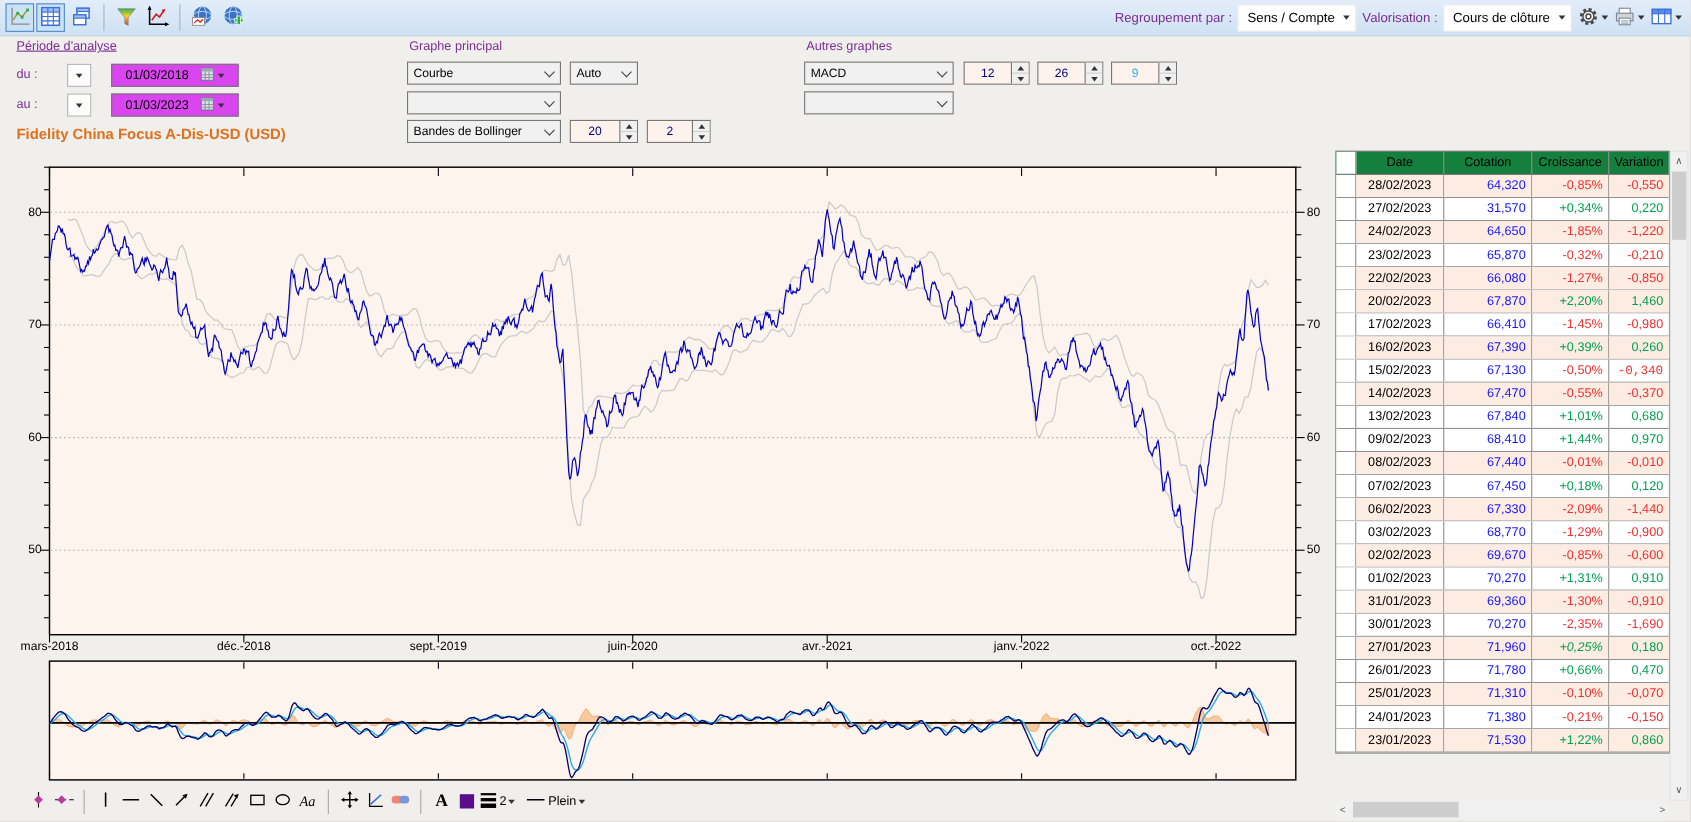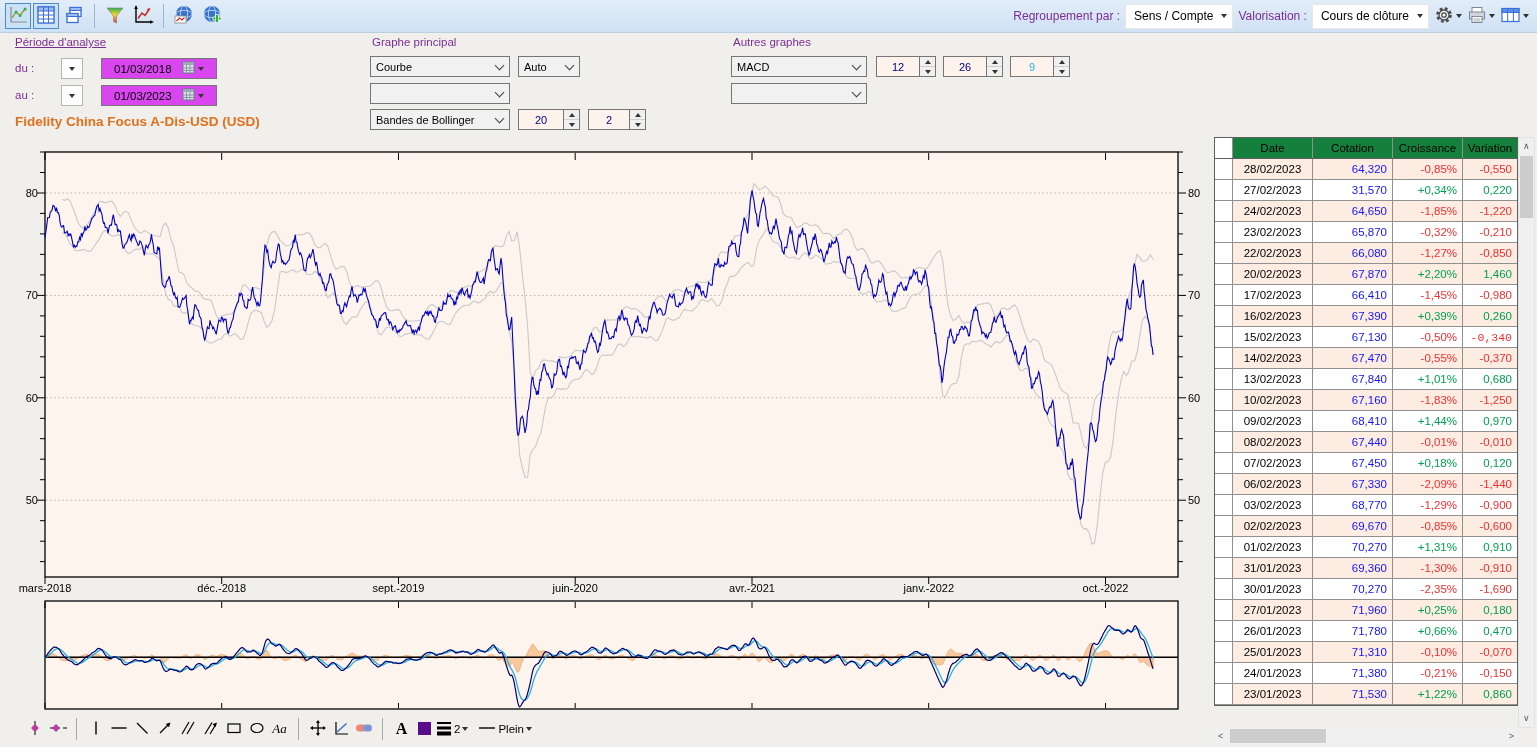--- a/index.html
+++ b/index.html
@@ -599,27 +599,20 @@
             <div class="tc c3" style="color: rgb(240, 48, 48);">-0,55%</div>
             <div class="tc c4" style="color: rgb(240, 48, 48);">-0,370</div>
           </div>
           <div class="trow">
             <div class="tc c0"></div>
             <div class="tc c1">13/02/2023</div>
             <div class="tc c2">67,840</div>
             <div class="tc c3" style="color: rgb(0, 160, 80);">+1,01%</div>
             <div class="tc c4" style="color: rgb(0, 160, 80);">0,680</div>
           </div>
-          <div class="trow pink">
-            <div class="tc c0"></div>
-            <div class="tc c1">10/02/2023</div>
-            <div class="tc c2">67,160</div>
-            <div class="tc c3" style="color: rgb(240, 48, 48);">-1,83%</div>
-            <div class="tc c4" style="color: rgb(240, 48, 48);">-1,250</div>
-          </div>
           <div class="trow">
             <div class="tc c0"></div>
             <div class="tc c1">09/02/2023</div>
             <div class="tc c2">68,410</div>
             <div class="tc c3" style="color: rgb(0, 160, 80);">+1,44%</div>
             <div class="tc c4" style="color: rgb(0, 160, 80);">0,970</div>
           </div>
           <div class="trow pink">
             <div class="tc c0"></div>
             <div class="tc c1">08/02/2023</div>
@@ -673,21 +666,21 @@
             <div class="tc c0"></div>
             <div class="tc c1">30/01/2023</div>
             <div class="tc c2">70,270</div>
             <div class="tc c3" style="color: rgb(240, 48, 48);">-2,35%</div>
             <div class="tc c4" style="color: rgb(240, 48, 48);">-1,690</div>
           </div>
           <div class="trow pink">
             <div class="tc c0"></div>
             <div class="tc c1">27/01/2023</div>
             <div class="tc c2">71,960</div>
-            <div class="tc c3" style="color: rgb(0, 160, 80);">+0,25%</div>
+            <div class="tc c3" style="color: rgb(0, 160, 80); font-style: italic;">+0,25%</div>
             <div class="tc c4" style="color: rgb(0, 160, 80);">0,180</div>
           </div>
           <div class="trow">
             <div class="tc c0"></div>
             <div class="tc c1">26/01/2023</div>
             <div class="tc c2">71,780</div>
             <div class="tc c3" style="color: rgb(0, 160, 80);">+0,66%</div>
             <div class="tc c4" style="color: rgb(0, 160, 80);">0,470</div>
           </div>
           <div class="trow pink">

